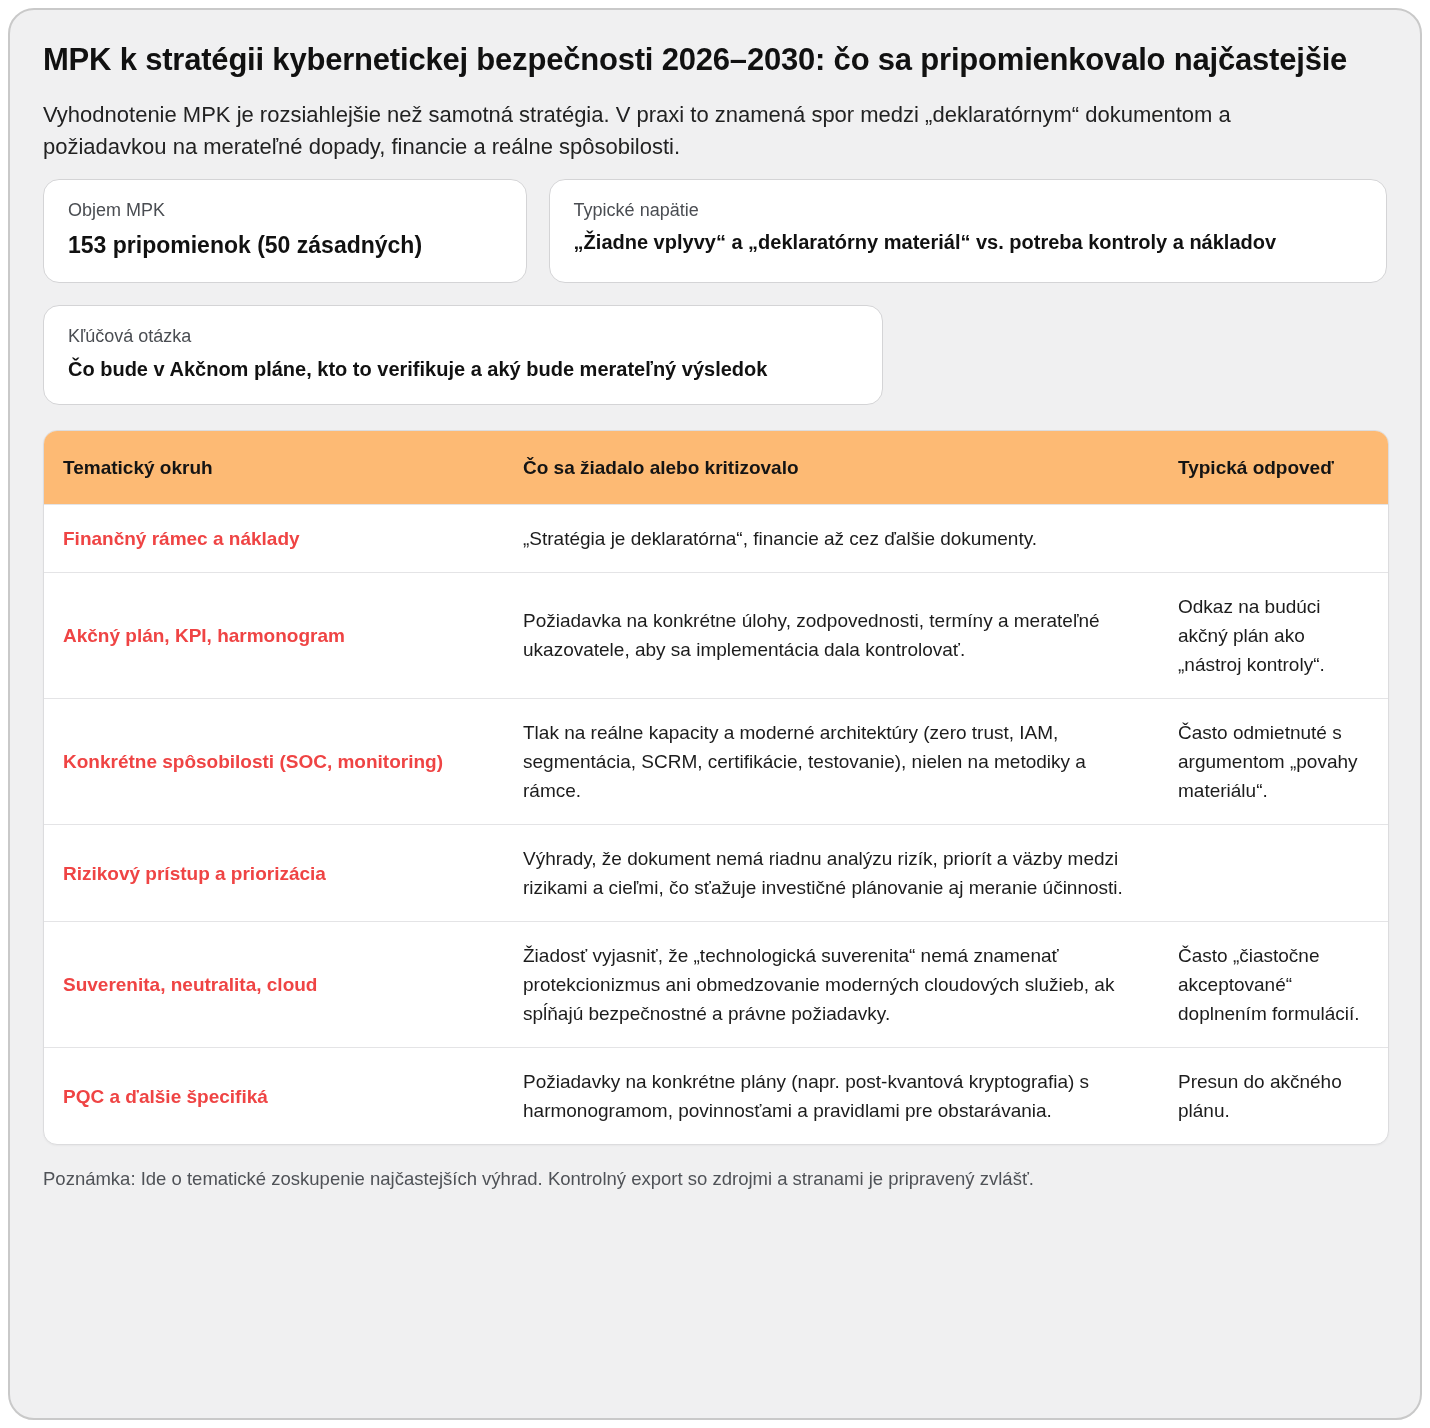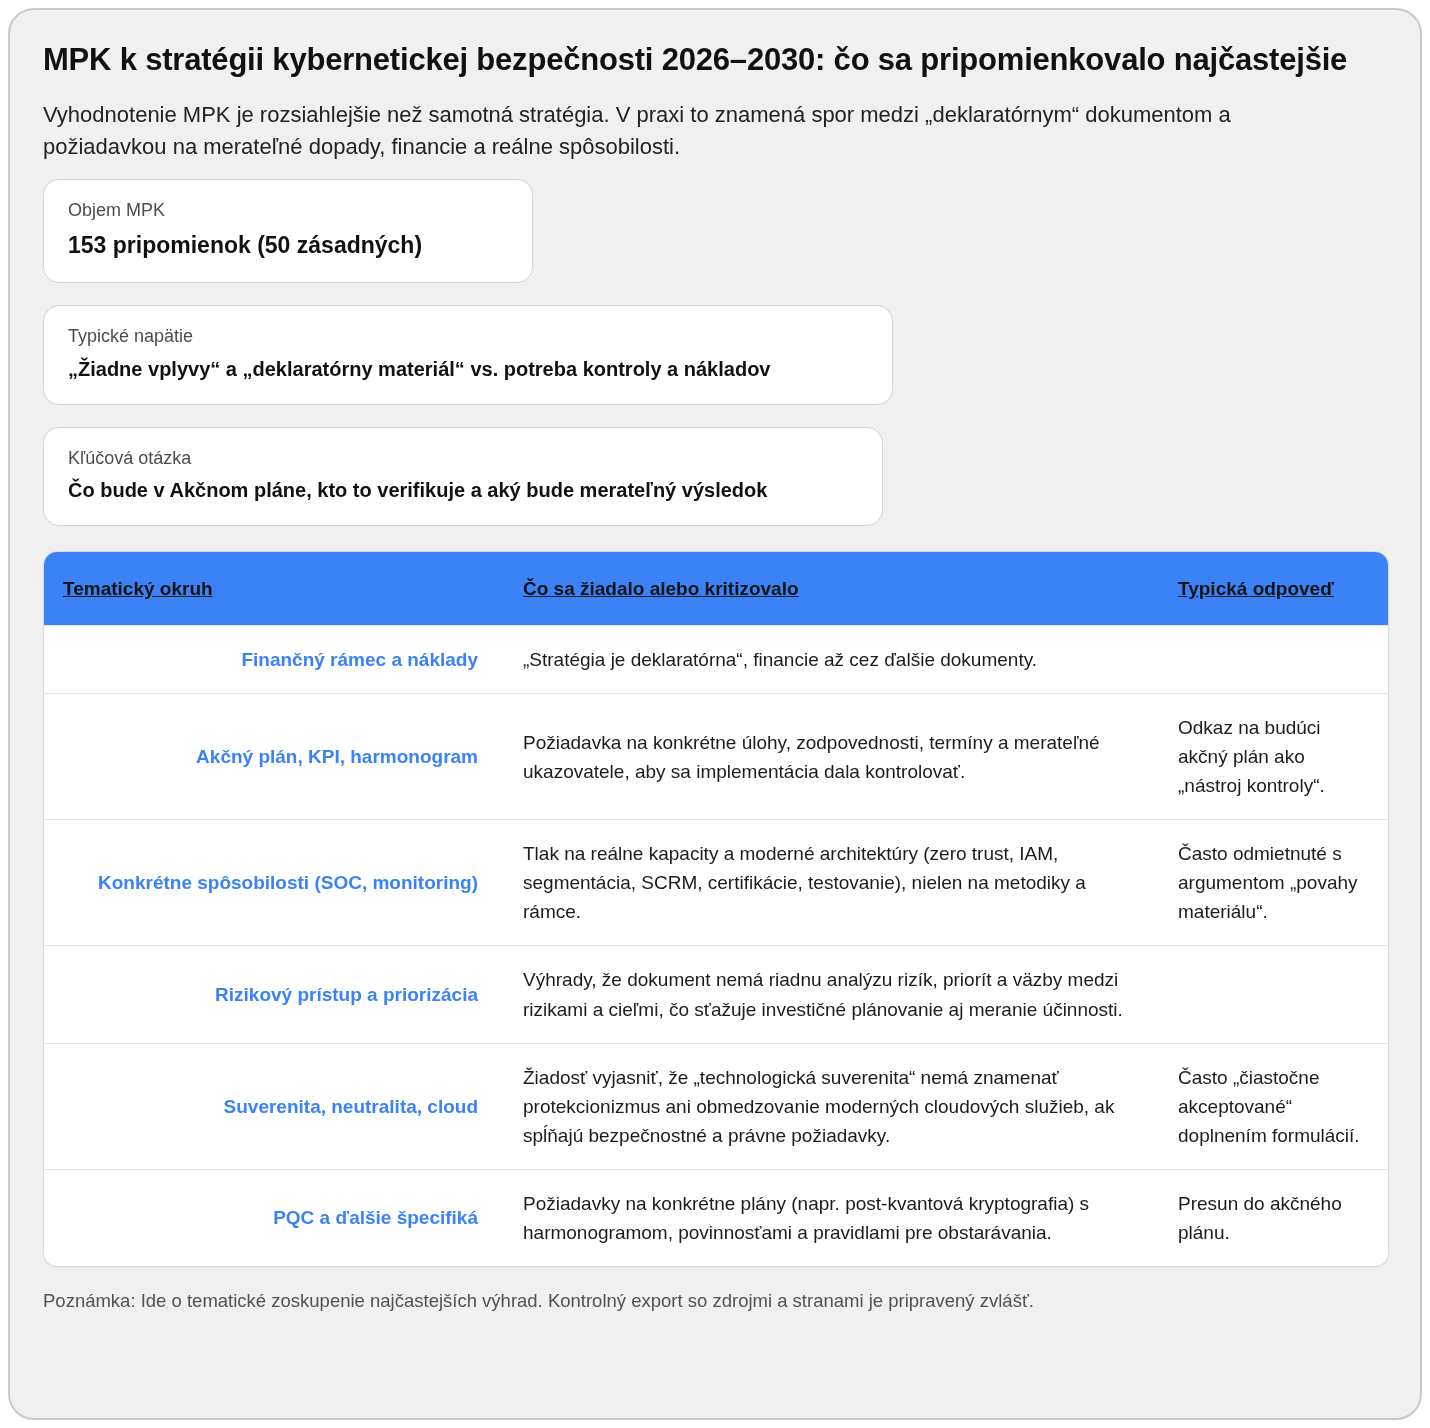--- a/index.html
+++ b/index.html
@@ -31,21 +31,20 @@
     margin-top: 16px;
     font-size: 22px;
     line-height: 1.45;
     color: #222222;
     max-width: 1280px;
   }
   .cards-row {
     display: flex;
     gap: 22px;
     margin-top: 16px;
-    flex-direction: column;
   }
   .cards-row.second { margin-top: 22px; }
   .card {
     background: #ffffff;
     border: 1.5px solid #d4d4d6;
     border-radius: 16px;
     padding: 19px 24px 21px 24px;
   }
   .card-volume  { width: 490px; }
   .card-tension { width: 850px; }
@@ -76,43 +75,41 @@
     overflow: hidden;
     box-shadow: 0 1px 2px rgba(0,0,0,0.04);
   }
   .trow {
     display: grid;
     grid-template-columns: 460px 655px 1fr;
     padding: 0 18px 0 19px;
     align-items: center;
   }
   .trow.thead {
-    background: #3b82f6;
+    background: #fdba74;
     align-items: center;
-    text-decoration: underline;
   }
   .trow.thead .cell {
     font-weight: 700;
     font-size: 19px;
     color: #141414;
     padding: 22px 30px 22px 0;
   }
   .trow.tbody + .trow.tbody { border-top: 1px solid #e4e4e6; }
   .trow.thead + .trow.tbody { border-top: 1px solid #e4e4e6; }
   .cell {
     font-size: 19px;
     line-height: 1.53;
     color: #1c1c1c;
     padding: 19px 35px 19px 0;
   }
   .cell.topic {
     font-weight: 700;
-    color: #3b82f6;
+    color: #ef4444;
     padding-right: 45px;
-    text-align: right;
   }
   .cell.response { padding-right: 6px; }
   .note {
     margin-top: 21px;
     font-size: 18.5px;
     color: #4f5257;
     line-height: 1.4;
   }
 </style>
 </head>

